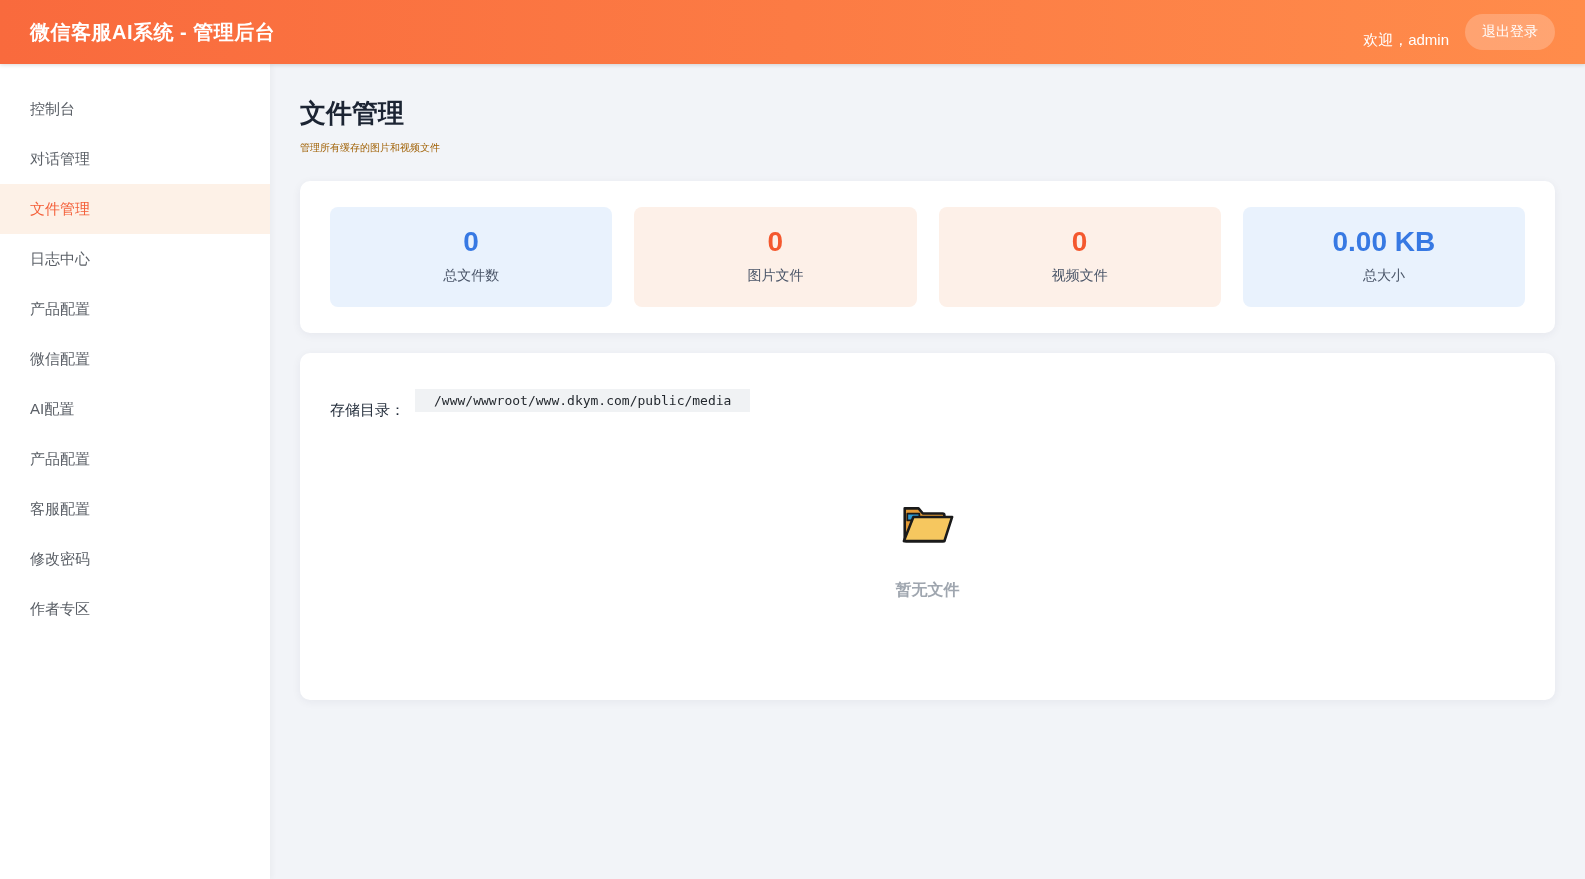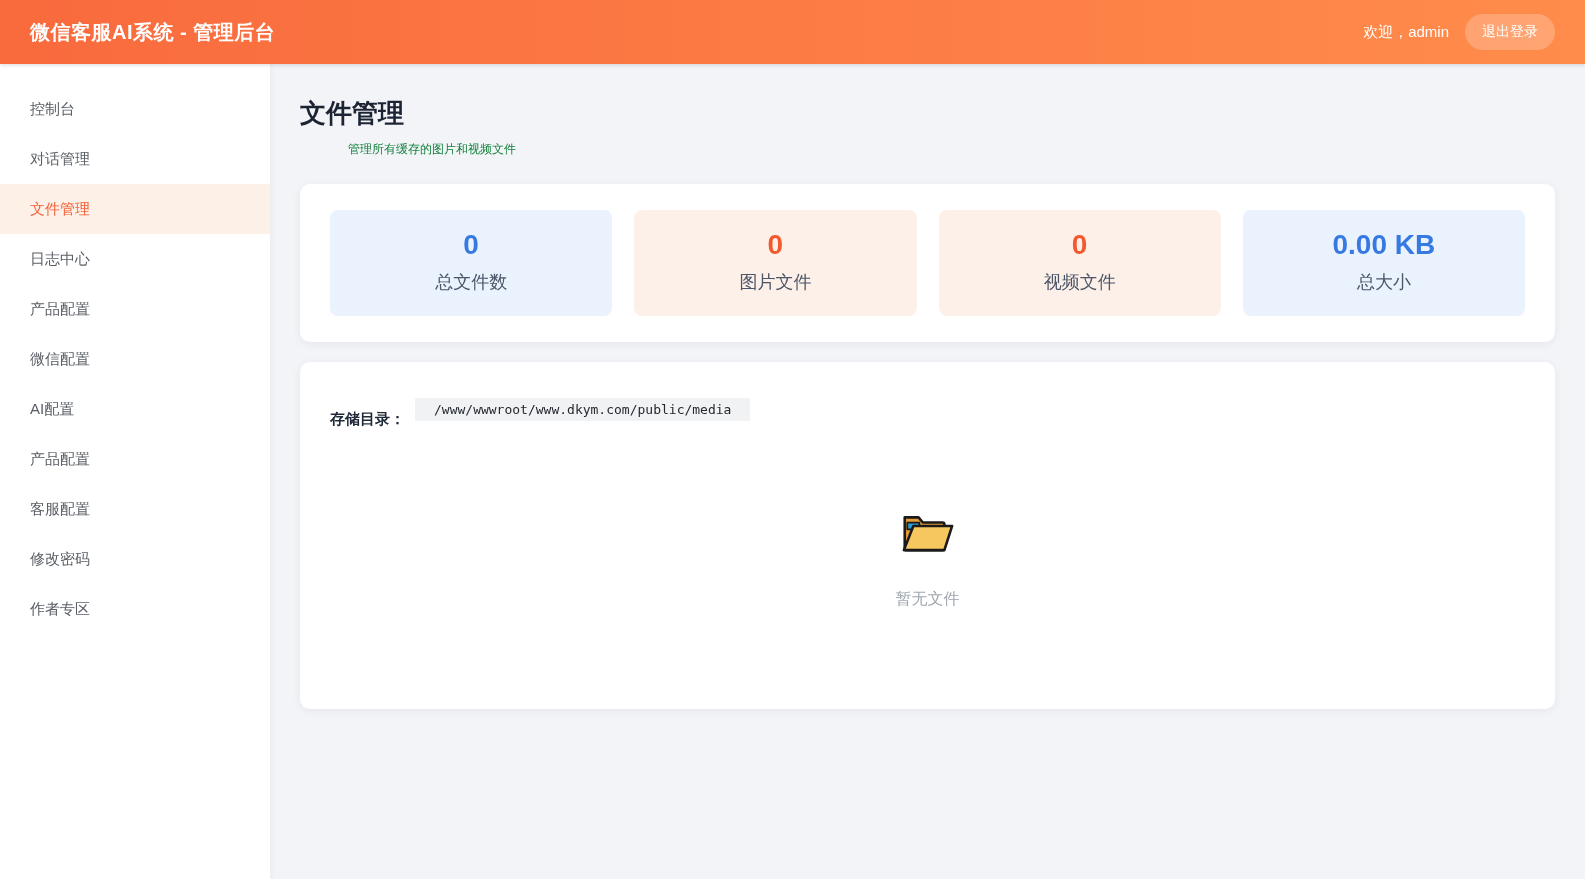--- a/index.html
+++ b/index.html
@@ -21,21 +21,21 @@
     box-shadow: 0 1px 4px rgba(0,0,0,.15);
     position: relative;
     z-index: 10;
   }
   .header-title {
     color: #fff;
     font-size: 20px;
     font-weight: bold;
     letter-spacing: .5px;
   }
-  .header-right { display: flex; align-items: center; gap: 16px; }
+  .header-right { display: flex; align-items: flex-end; gap: 16px; }
   .welcome { color: #fff; font-size: 15px; }
   .logout-btn {
     background: rgba(255,255,255,.22);
     border: none;
     color: #fff;
     font-size: 14px;
     font-family: inherit;
     padding: 9px 17px;
     border-radius: 18px;
     cursor: pointer;
@@ -72,24 +72,23 @@
     padding: 24px 30px;
     overflow: auto;
   }
   .page-title {
     font-size: 26px;
     font-weight: bold;
     color: #1c2433;
     margin: 8px 0 10px 0;
   }
   .page-subtitle {
-    font-size: 12px;
-    color: #15803d;
+    font-size: 10px;
+    color: #a16207;
     margin-bottom: 26px;
-    margin-left: 48px;
   }
 
   .card {
     background: #fff;
     border-radius: 10px;
     box-shadow: 0 2px 10px rgba(30,40,70,.06);
   }
   .stats-card {
     padding: 26px 30px;
     display: flex;
@@ -100,37 +99,37 @@
     flex: 1;
     border-radius: 8px;
     text-align: center;
     padding: 19px 0 22px 0;
   }
   .stat-box.blue { background: #e9f2fd; }
   .stat-box.orange { background: #fdf0e8; }
   .stat-value { font-size: 28px; font-weight: bold; }
   .stat-box.blue .stat-value { color: #3779e3; }
   .stat-box.orange .stat-value { color: #f4582e; }
-  .stat-label { font-size: 18px; color: #4a5568; margin-top: 9px; }
+  .stat-label { font-size: 14px; color: #4a5568; margin-top: 9px; }
 
   .files-card {
     padding: 28px 30px 40px 30px;
     min-height: 347px;
   }
   .storage-row { display: flex; align-items: center; gap: 10px; }
-  .storage-label { font-size: 15px; font-weight: bold; color: #1f2937; margin-top: 20px; }
+  .storage-label { font-size: 15px; font-weight: normal; color: #1f2937; margin-top: 20px; }
   .storage-path {
     font-family: "DejaVu Sans Mono", "Liberation Mono", monospace;
     font-size: 13px;
     background: #f0f2f4;
     color: #24292f;
     padding: 4px 19px;
     border-radius: 0;
   }
-  .empty-state { text-align: center; margin-top: 78px; }
+  .empty-state { text-align: center; margin-top: 78px; font-weight: bold; }
   .folder-icon { width: 56px; height: 50px; display: inline-block; }
   .empty-text { font-size: 16px; color: #9fa6af; margin-top: 28px; }
 </style>
 </head>
 <body>
 
 <div class="header">
   <div class="header-title">微信客服AI系统 - 管理后台</div>
   <div class="header-right">
     <span class="welcome">欢迎，admin</span>

